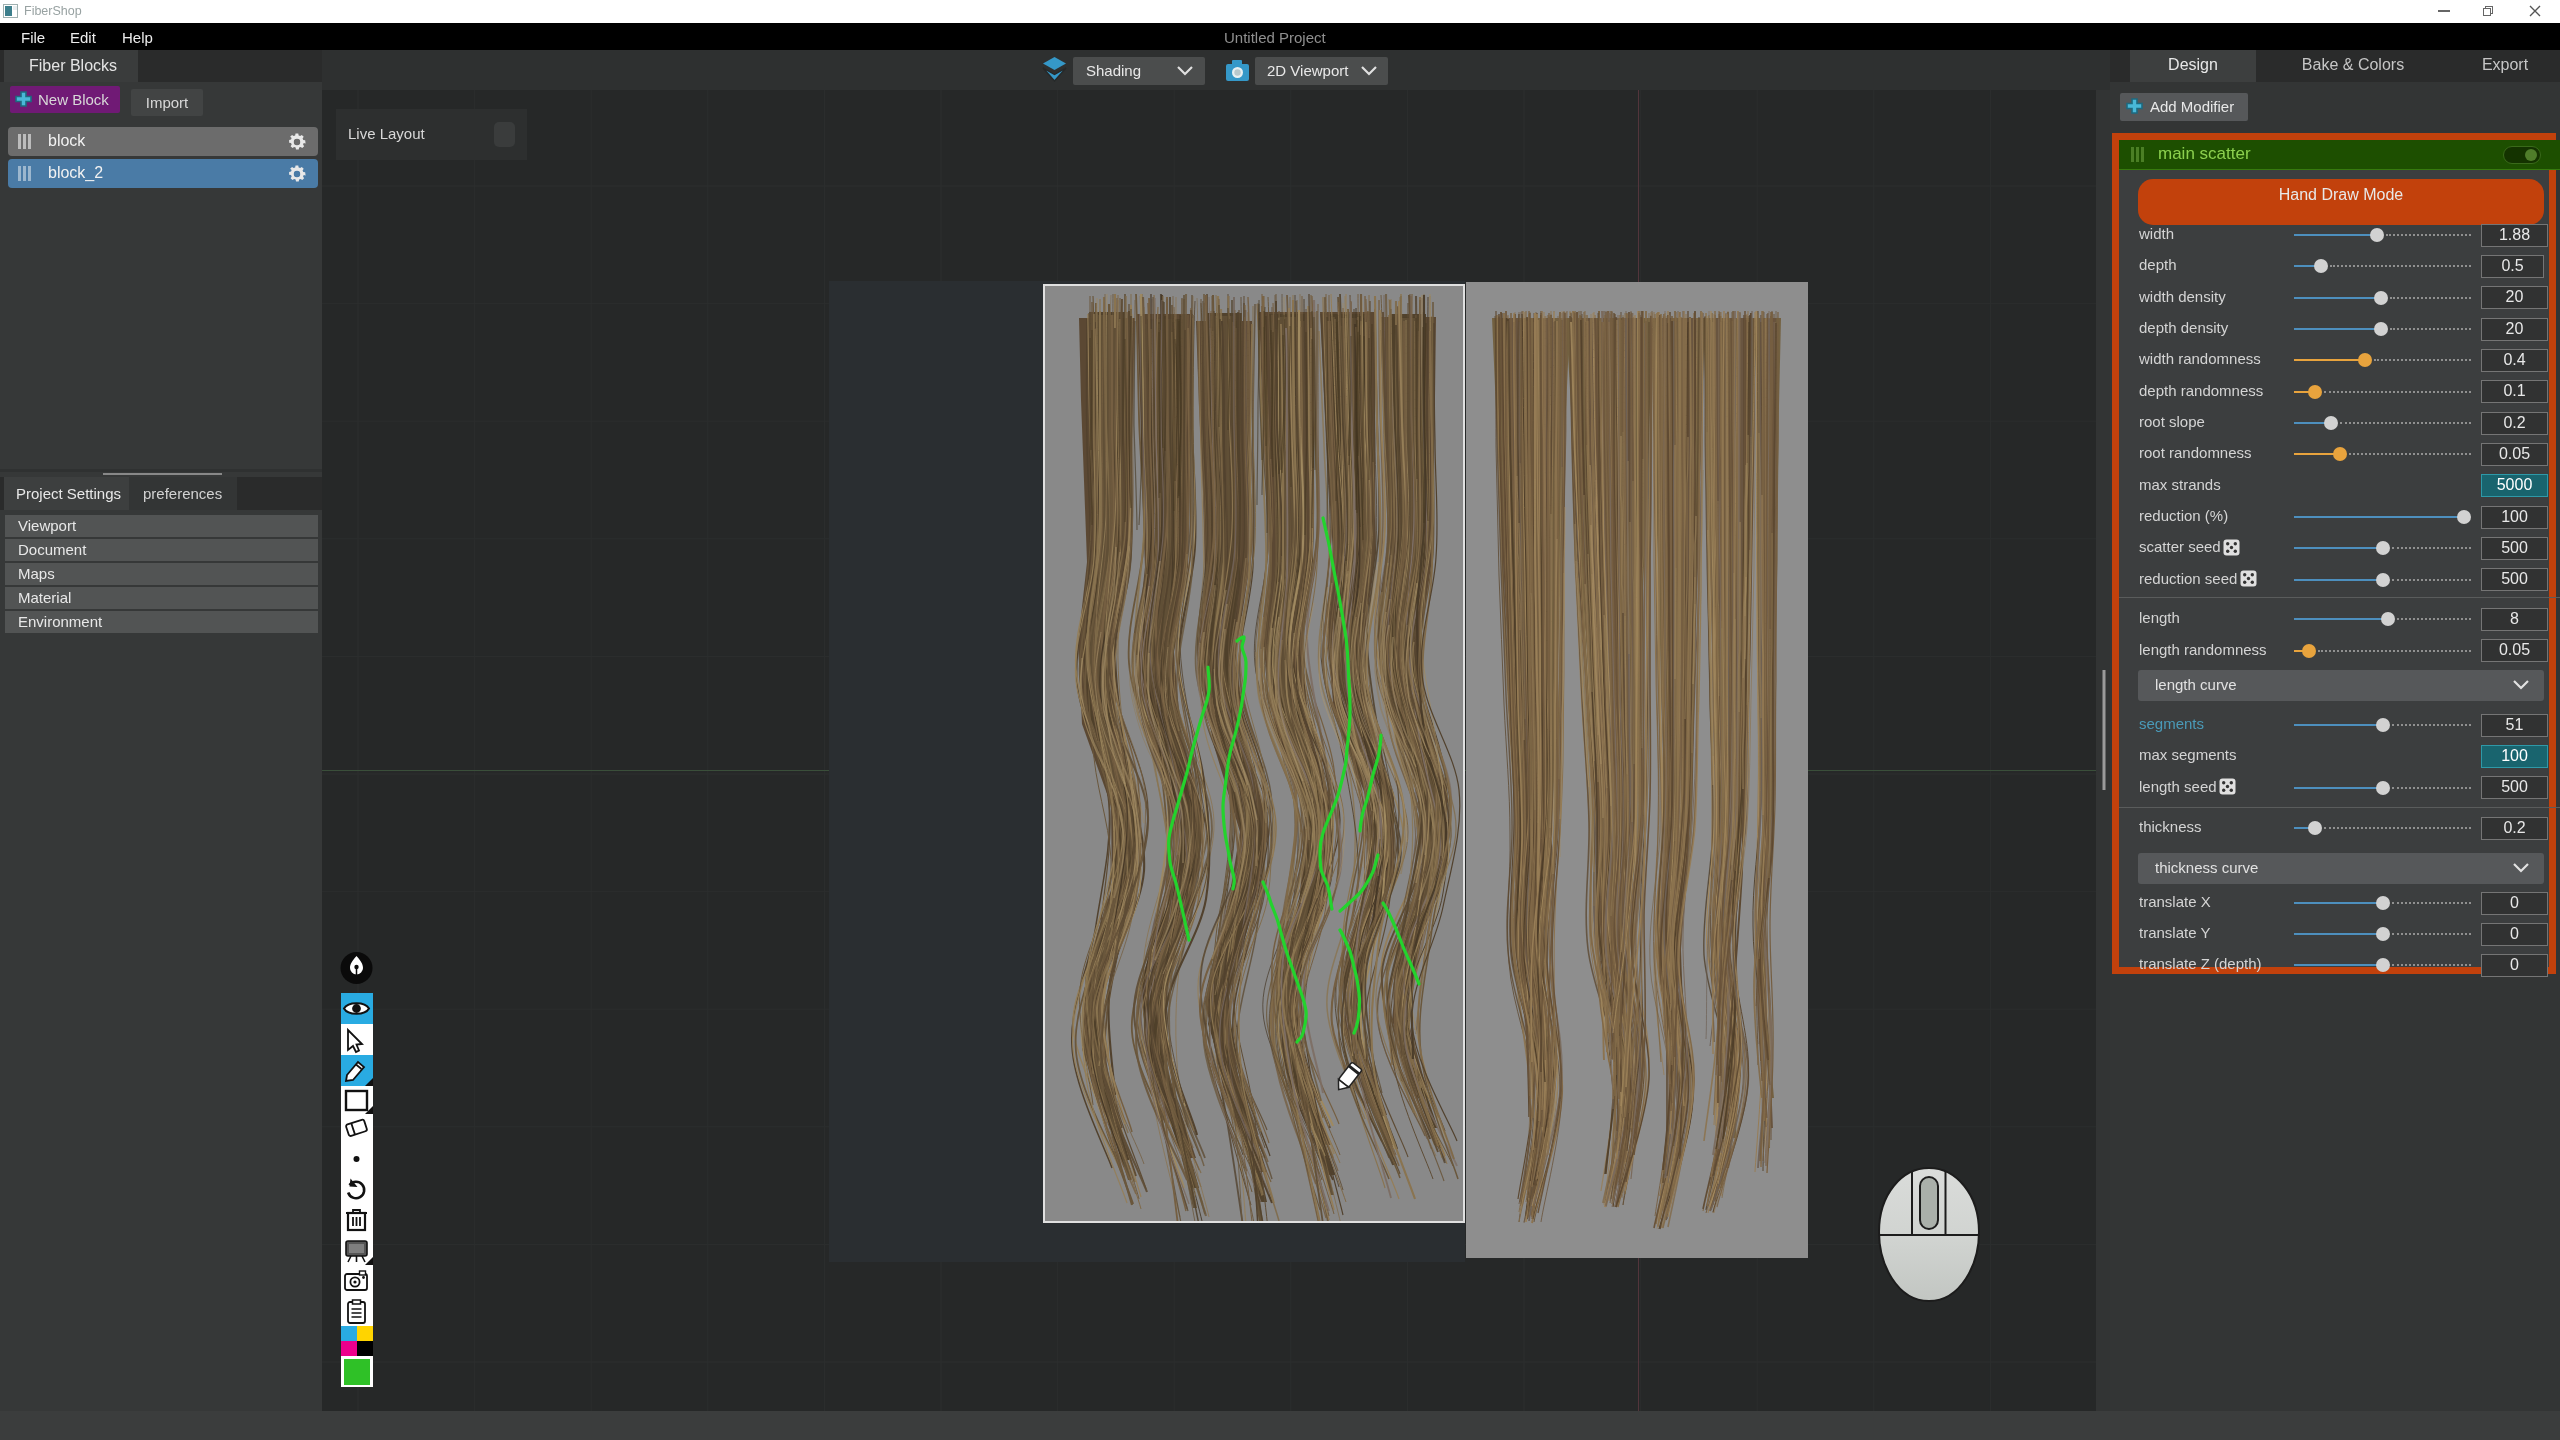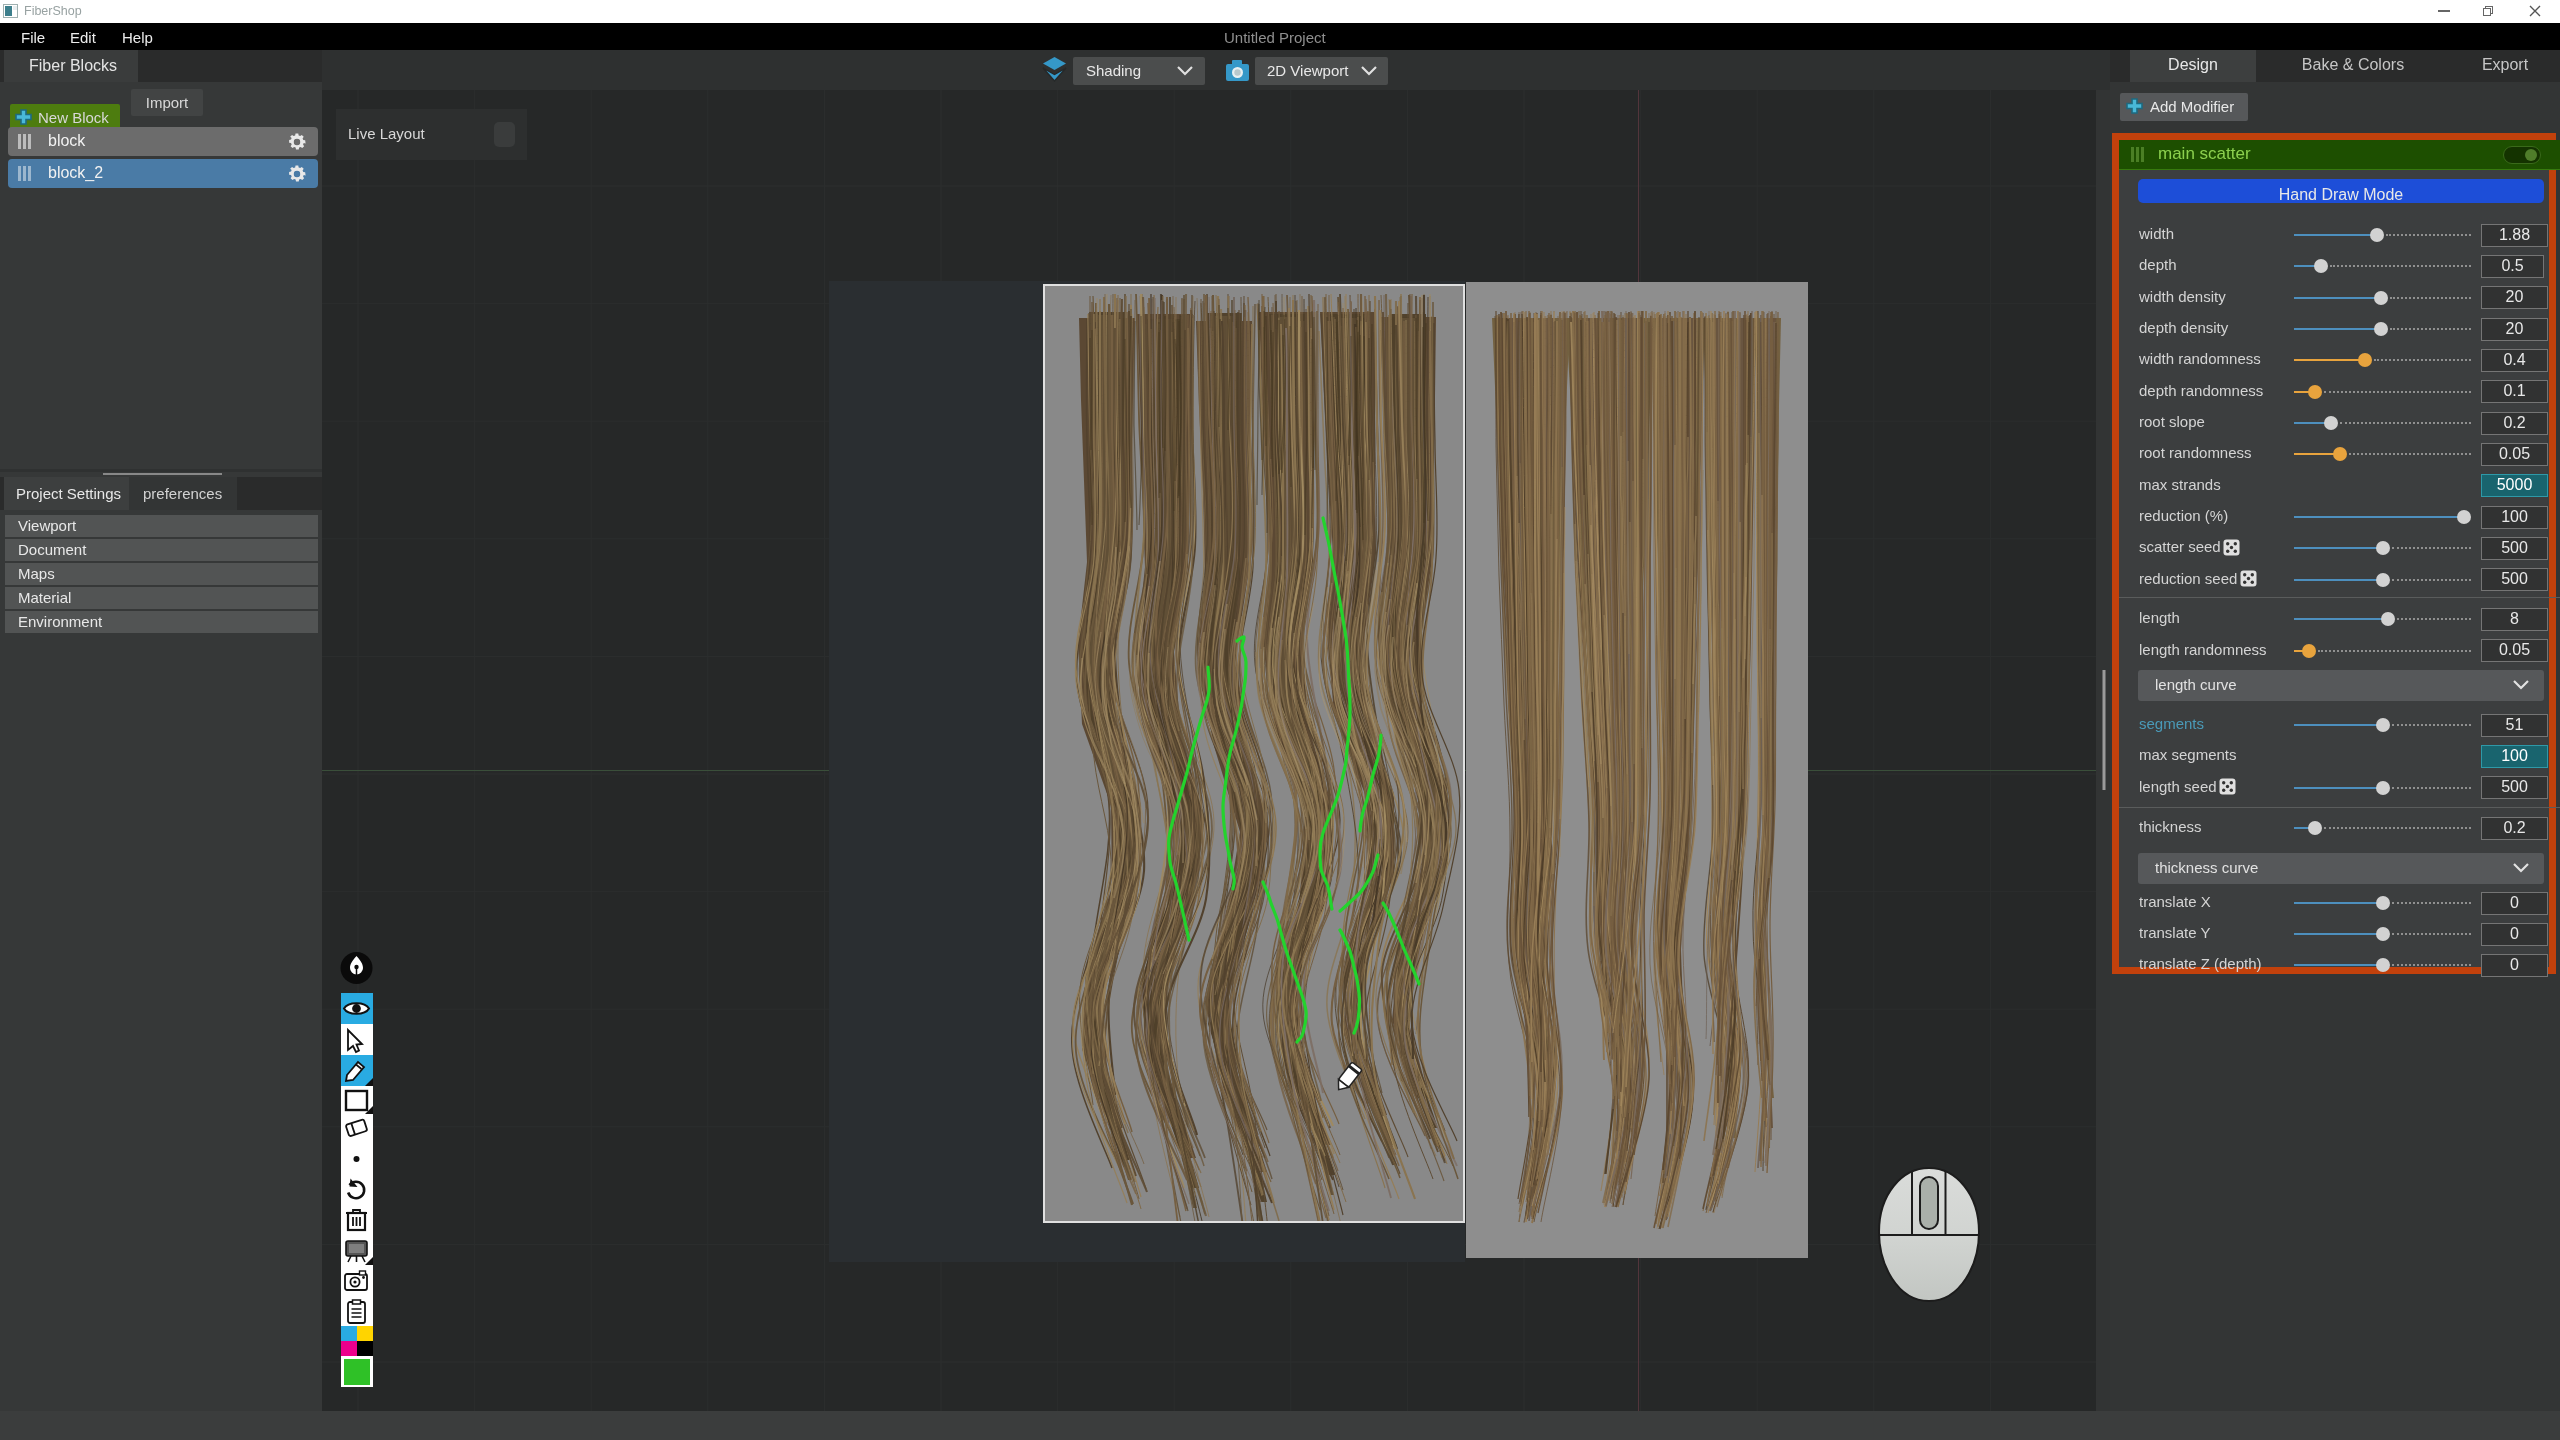--- a/index.html
+++ b/index.html
@@ -26,21 +26,21 @@
   <div class="abs" style="left:70px;top:6px">Edit</div>
   <div class="abs" style="left:122px;top:6px">Help</div>
   <div class="abs" style="left:1224px;top:6px;color:#8f8f8f;">Untitled Project</div>
 </div>
 
 <div class="abs" style="left:0;top:1411px;width:2560px;height:29px;background:#3b3d3d"></div>
 
 <div class="abs" style="left:0;top:50px;width:322px;height:1361px;background:#363838">
   <div class="abs" style="left:0;top:0;width:322px;height:32px;background:#2a2b2b"></div>
   <div class="abs" style="left:4px;top:0;width:134px;height:32px;background:#3a3c3c;color:#e4e4e4;font-size:16px;padding:7px 0 0 25px">Fiber Blocks</div>
-  <div class="abs" style="left:10px;top:54px;width:110px;height:27px;background:#4d7c0f;border-radius:2px">
+  <div class="abs" style="left:10px;top:36px;width:110px;height:27px;background:#701a75;border-radius:2px">
     <svg class="abs" style="left:5px;top:5px" width="18" height="17" viewBox="0 0 18 17">
       <path d="M6 1 h5 v4.5 H16 v5 H11 V15 H6 V10.5 H1 v-5 H6 Z" fill="#49b8d8" stroke="#1d6a80" stroke-width="1.6"></path>
       </svg>
     <div class="abs" style="left:28px;top:5px;color:#d8d8d8;font-size:15px">New Block</div>
   </div>
   <div class="abs" style="left:131px;top:39px;width:72px;height:27px;background:#424444;border-radius:2px;color:#d8d8d8;font-size:15px;text-align:center;padding-top:5px">Import</div>
 
   <div class="abs" style="left:8px;top:77px;width:310px;height:29px;background:#6c6c6c;border-radius:4px">
     <div class="abs" style="left:10px;top:7px;width:15px;height:15px;opacity:.55">
       <div class="abs" style="left:0;width:3px;height:15px;background:#fff"></div>
@@ -99,21 +99,21 @@
       <div class="abs" style="left:12px;top:7px;width:14px;height:15px;opacity:.5">
         <div class="abs" style="left:0;width:3px;height:15px;background:#7ab04a"></div>
         <div class="abs" style="left:5px;width:3px;height:15px;background:#7ab04a"></div>
         <div class="abs" style="left:10px;width:3px;height:15px;background:#7ab04a"></div>
       </div>
       <div class="abs" style="left:39px;top:4px;color:#8cd04e;font-size:17px">main scatter</div>
       <div class="abs" style="left:384px;top:6px;width:38px;height:18px;background:#143300;border:1px solid #3a6a1a;border-radius:9px">
         <div class="abs" style="left:21px;top:2px;width:12px;height:12px;border-radius:50%;background:#4f7d2a"></div>
       </div>
     </div>
-    <div class="abs" style="left:19px;top:39px;width:406px;height:24px;background:#1d4ed8;border-radius:5px;color:#e8e8e8;font-size:16px;text-align:center;padding-top:7px">Hand Draw Mode</div>
+    <div class="abs" style="left:19px;top:39px;width:406px;height:46px;background:#c2410c;border-radius:15px;color:#e8e8e8;font-size:16px;text-align:center;padding-top:7px">Hand Draw Mode</div>
 
 <div class="abs" style="left:20px;top:85.0px;color:#d4d4d4;font-size:15px">width</div>
 <div class="abs" style="left:175.0px;top:94.0px;width:83.2px;height:2px;background:#4d8fbe"></div>
 <div class="abs" style="left:267.2px;top:94.0px;width:84.8px;height:0;border-top:2px dotted #909090"></div>
 <div class="abs" style="left:251.2px;top:88.0px;width:14px;height:14px;border-radius:50%;background:#d2d2d2"></div>
 <div class="abs" style="left:362px;top:83.5px;width:67px;height:23px;background:#313232;border:1px solid #757575;color:#e8e8e8;font-size:16px;text-align:center;padding-top:1px">1.88</div>
 <div class="abs" style="left:20px;top:116.4px;color:#d4d4d4;font-size:15px">depth</div>
 <div class="abs" style="left:175.0px;top:125.4px;width:26.6px;height:2px;background:#4d8fbe"></div>
 <div class="abs" style="left:210.6px;top:125.4px;width:141.4px;height:0;border-top:2px dotted #909090"></div>
 <div class="abs" style="left:194.6px;top:119.4px;width:14px;height:14px;border-radius:50%;background:#d2d2d2"></div>

